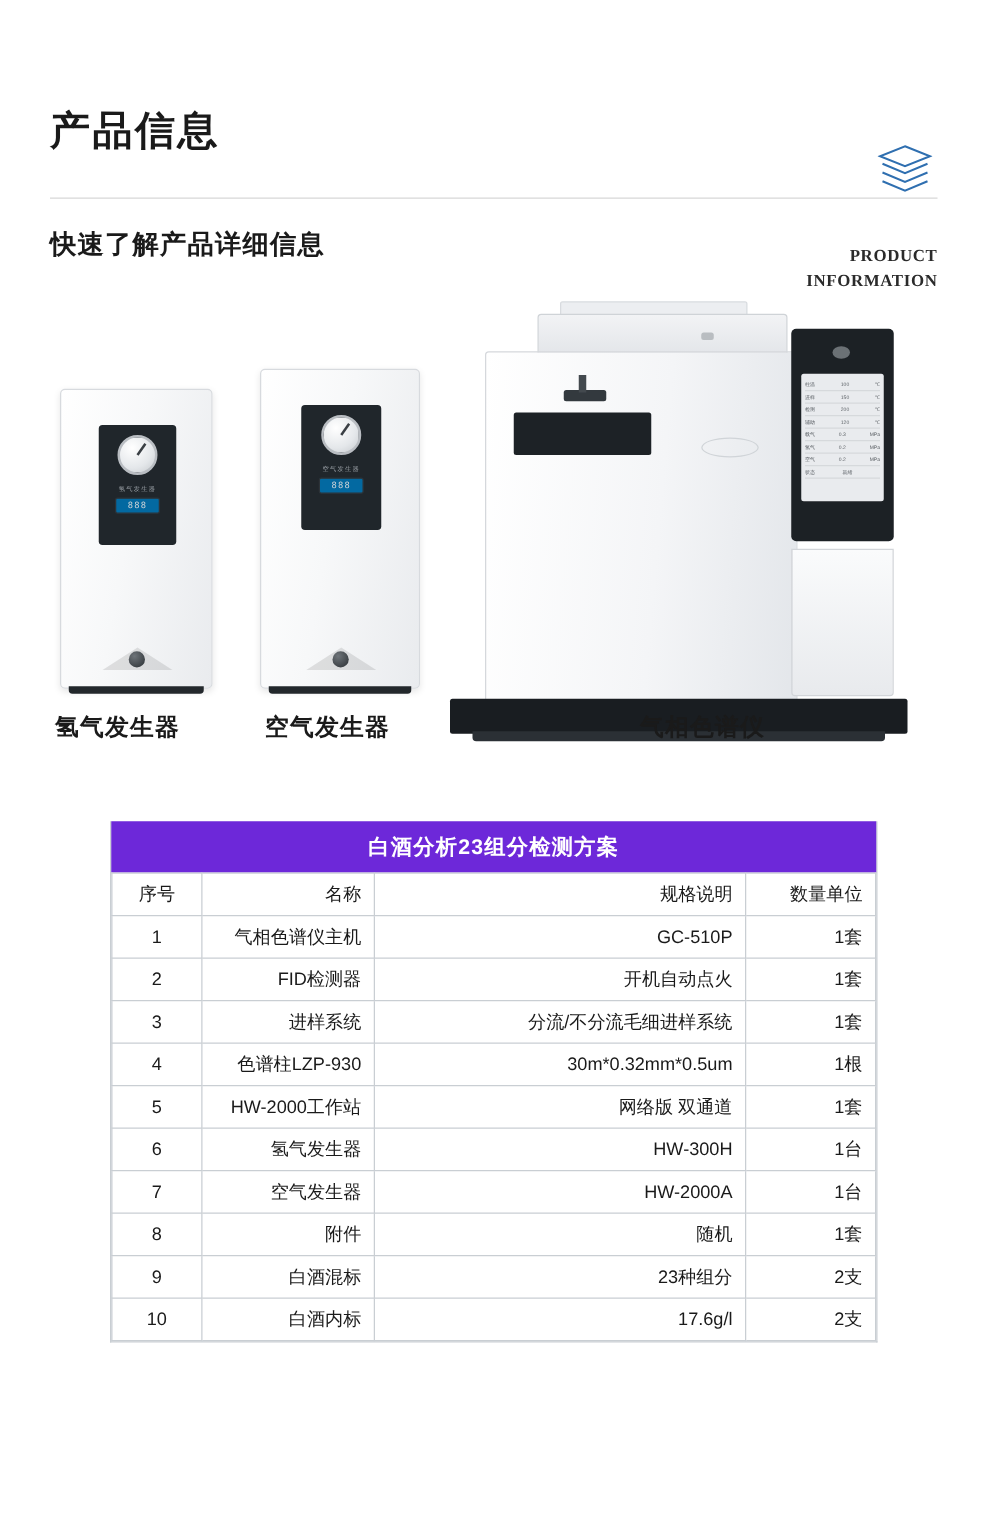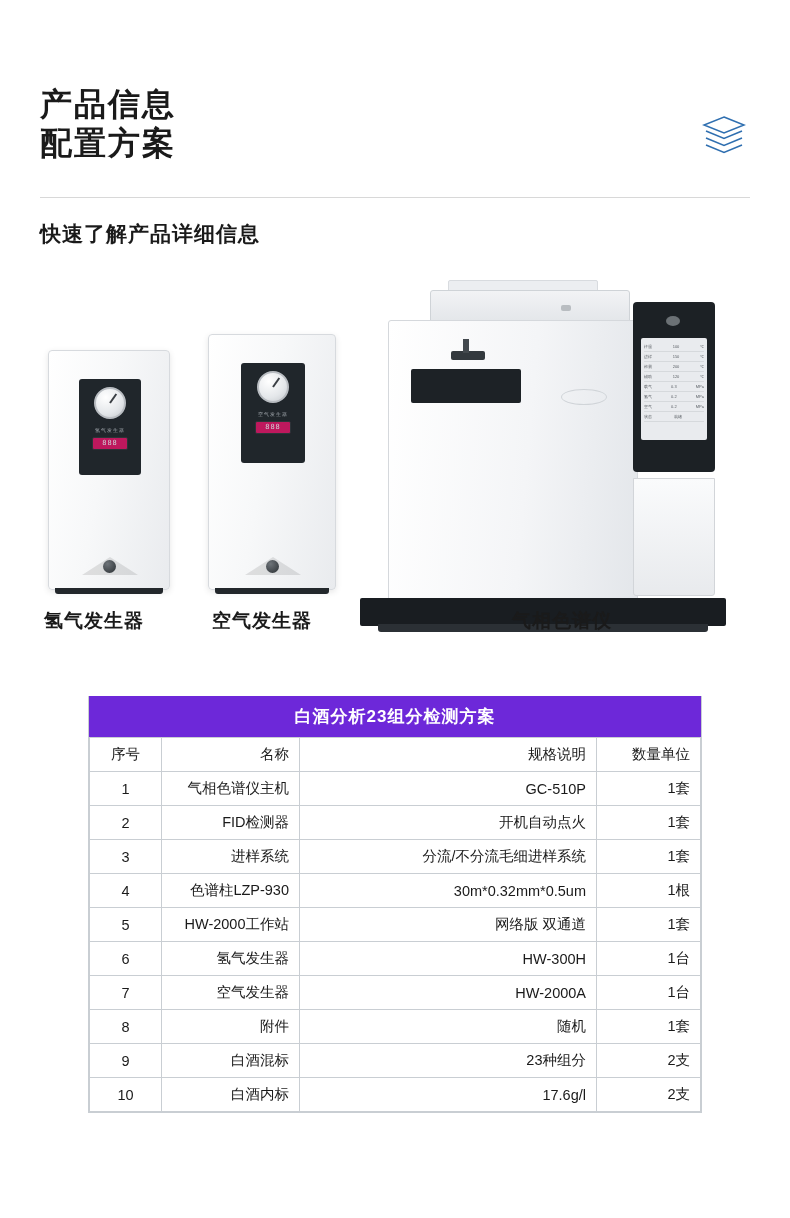--- a/index.html
+++ b/index.html
@@ -97,21 +97,21 @@
   .gen .panel-text {
     position: absolute;
     color: #9aa0a6;
     font-size: 5px;
     letter-spacing: 1px;
     text-align: center;
     width: 100%;
   }
   .gen .display {
     position: absolute;
-    background: #be185d;
+    background: #0369a1;
     border: 1px solid #2d3338;
     border-radius: 2px;
     color: #cfd4d8;
     font-family: "DejaVu Sans Mono", monospace;
     font-size: 7px;
     text-align: center;
     line-height: 11px;
     letter-spacing: 1px;
   }
   .gen .vent {
@@ -294,30 +294,33 @@
   .col-qty { width: 104px; }
   td.idx { text-align: center; }
 </style>
 </head>
 <body>
 
 <div class="header">
   <div class="title-block">
     <div class="main-title">
       <div>产品信息</div>
-      <div>配置方案</div>
     </div>
 
     <svg class="stack-icon" viewBox="0 0 44 40">
       <path d="M22 2 L42 10 L22 18 L2 10 Z" fill="none" stroke="#2f6fb0" stroke-width="1.6"></path>
       <path d="M4 16 L22 23.5 L40 16" fill="none" stroke="#2f6fb0" stroke-width="1.6"></path>
       <path d="M4 23 L22 30.5 L40 23" fill="none" stroke="#2f6fb0" stroke-width="1.6"></path>
       <path d="M4 30 L22 37.5 L40 30" fill="none" stroke="#2f6fb0" stroke-width="1.6"></path>
     </svg>
 
+    <div class="product-info-en">
+      <div>PRODUCT</div>
+      <div>INFORMATION</div>
+    </div>
   </div>
 </div>
 
 <div class="divider"></div>
 <div class="subtitle">快速了解产品详细信息</div>
 
 <div class="products">
 
   <div class="gen" style="left:48px; top:82px; width:122px; height:240px;">
     <div class="panel" style="left:30px; top:28px; width:62px; height:96px;">

